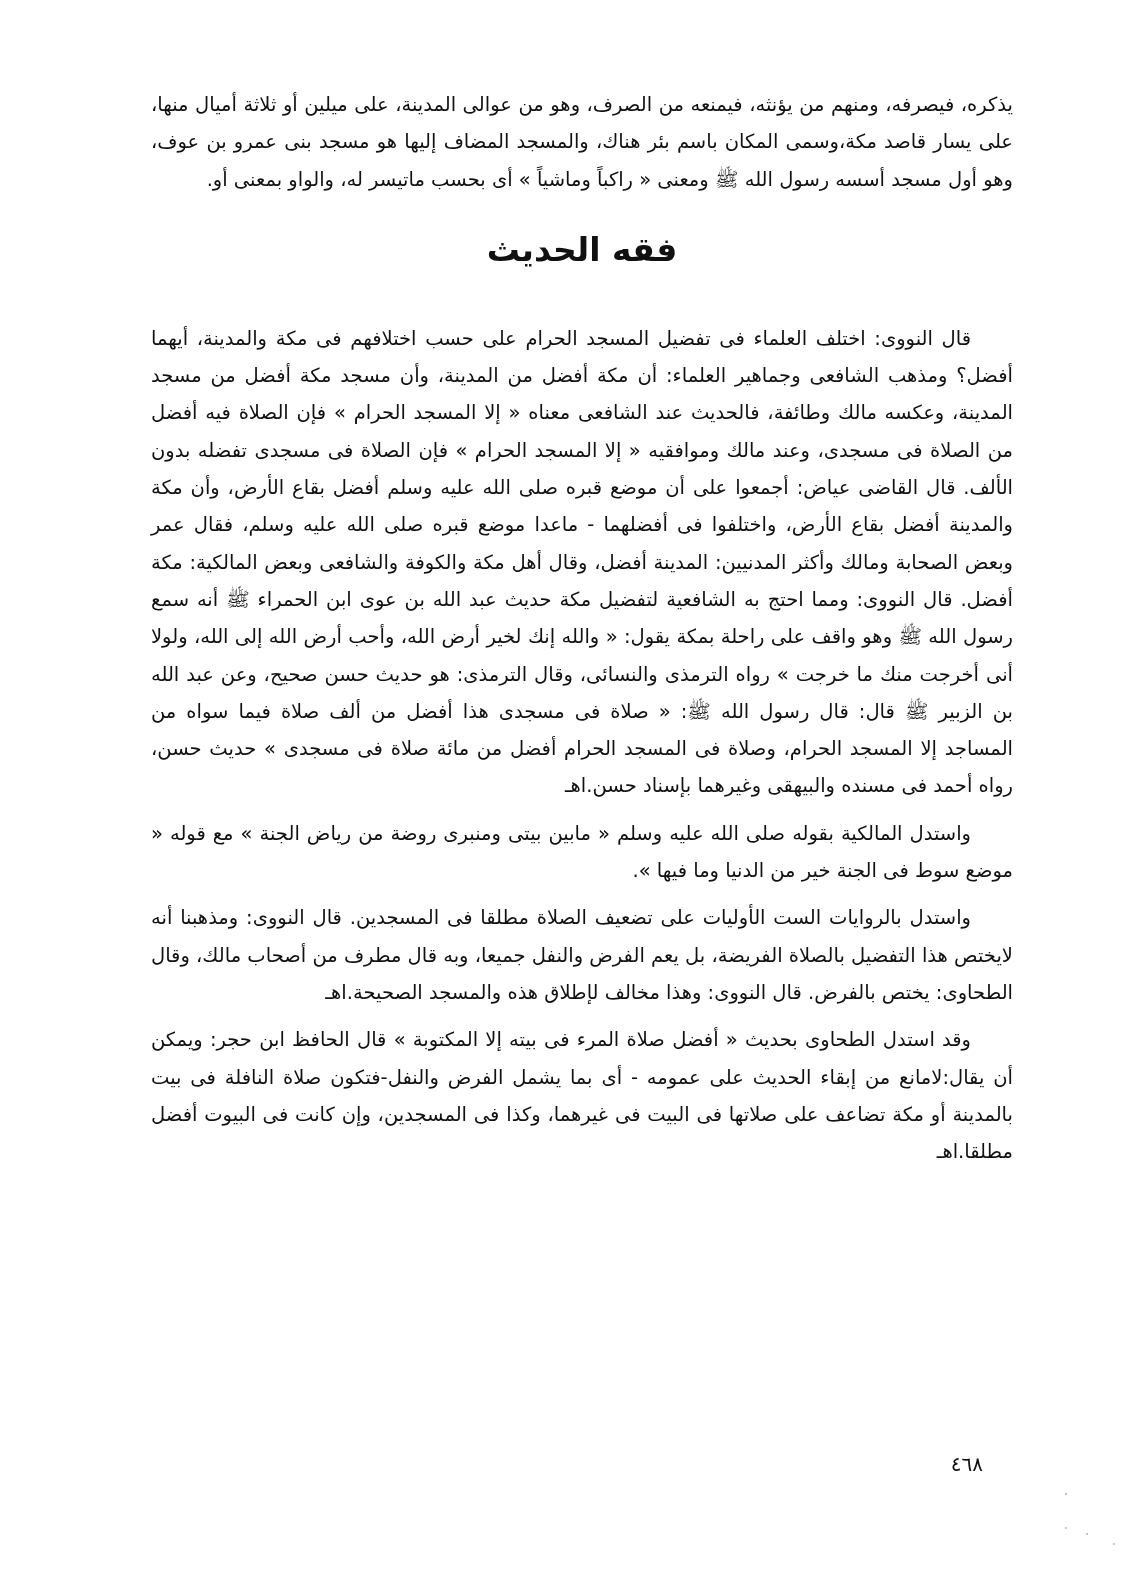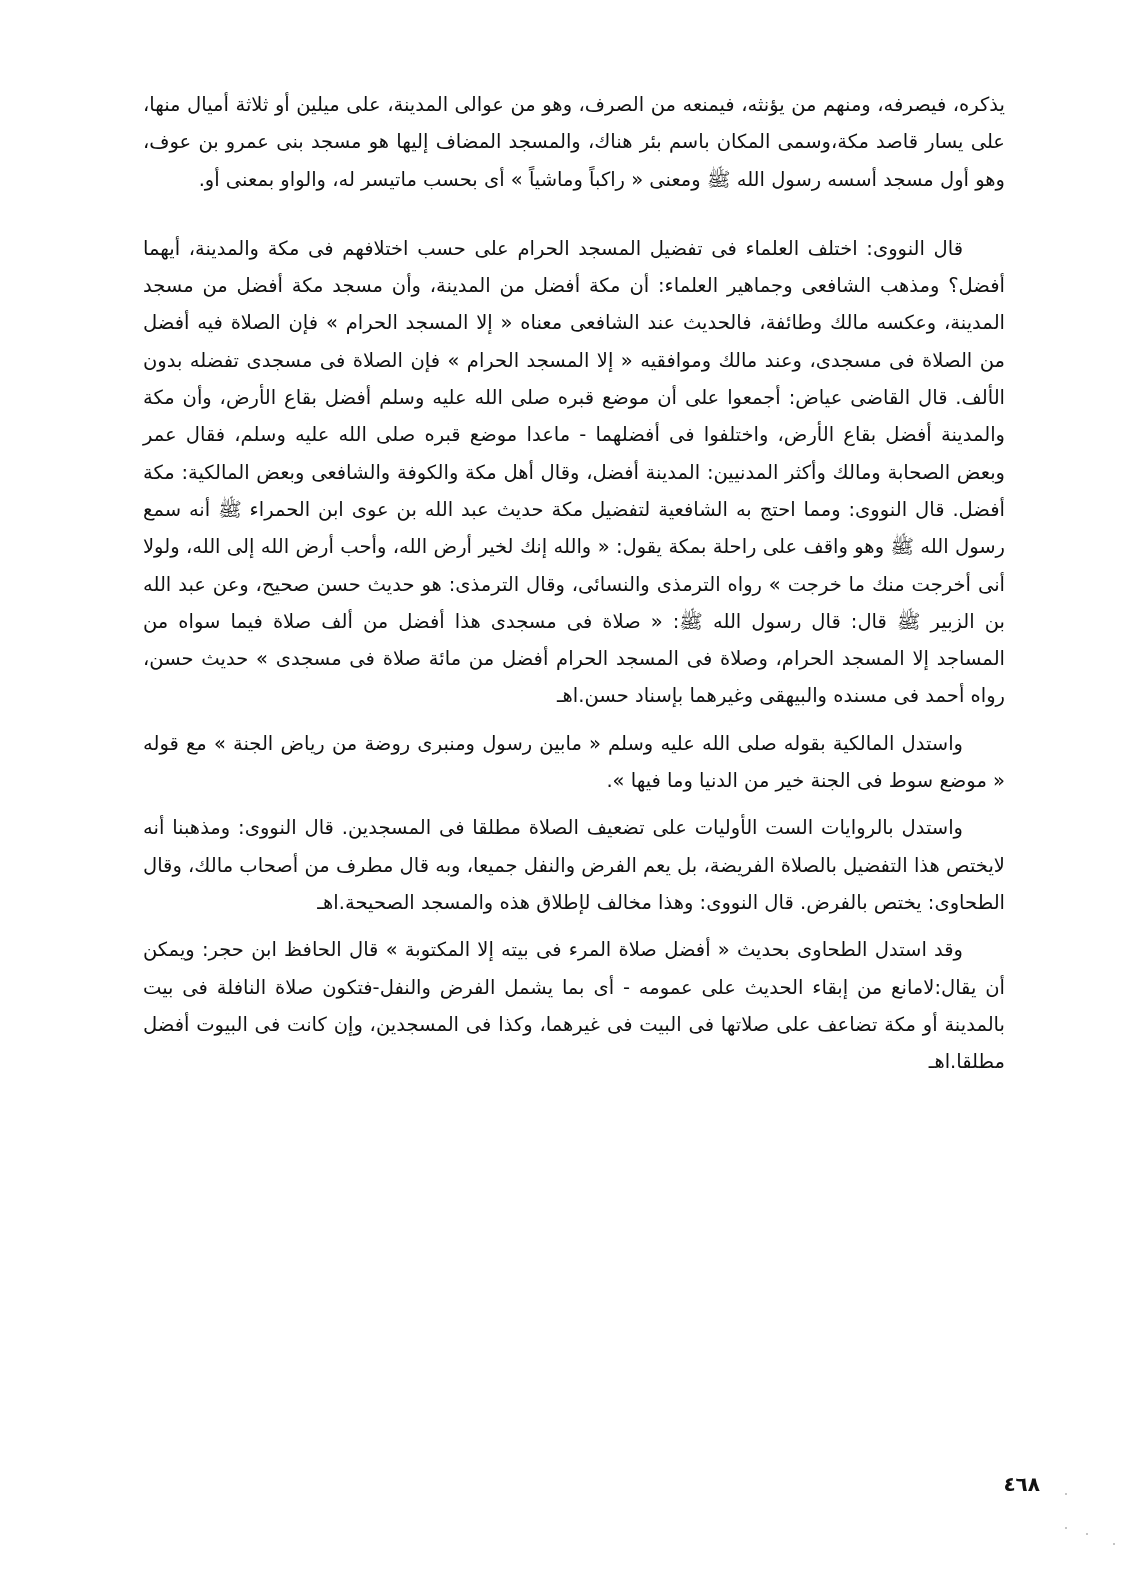--- a/index.html
+++ b/index.html
@@ -10,21 +10,21 @@
     body {
       width: 1137px;
       height: 1577px;
       position: relative;
       overflow: hidden;
       font-family: "DejaVu Sans", "Liberation Sans", sans-serif;
       color: #111111;
     }
     .page {
       position: absolute;
-      left: 143px;
+      left: 151px;
       top: 86px;
       width: 862px;
       direction: rtl;
     }
     .para {
       margin: 0;
       font-size: 19.5px;
       line-height: 37.3px;
       text-align: justify;
       text-align-last: right;
@@ -41,50 +41,50 @@
       text-align: center;
       font-size: 33px;
       font-weight: bold;
       line-height: 40px;
       letter-spacing: 0;
     }
     .gap-after-heading { height: 32px; }
     .gap-s { height: 10px; }
     .page-number {
       position: absolute;
-      left: 996px;
+      left: 939px;
       top: 1452px;
       width: 44px;
       text-align: right;
       font-size: 20px;
-      font-weight: bold;
+      font-weight: normal;
       direction: rtl;
       color: #111;
-      margin-top: 20px;
     }
     .speck {
       position: absolute;
       width: 2px;
       height: 2px;
       background: #b0b0b0;
       border-radius: 1px;
     }
   </style>
 </head>
 <body>
 
 <div class="page">
   <p class="para para-1">يذكره، فيصرفه، ومنهم من يؤنثه، فيمنعه من الصرف، وهو من عوالى المدينة، على ميلين أو ثلاثة أميال منها، على يسار قاصد مكة،وسمى المكان باسم بئر هناك، والمسجد المضاف إليها هو مسجد بنى عمرو بن عوف، وهو أول مسجد أسسه رسول الله ﷺ ومعنى « راكباً وماشياً » أى بحسب ماتيسر له، والواو بمعنى أو.</p>
 
+  <h2 class="heading">فقه الحديث</h2>
   <div class="gap-after-heading"></div>
 
   <p class="para indent">قال النووى: اختلف العلماء فى تفضيل المسجد الحرام على حسب اختلافهم فى مكة والمدينة، أيهما أفضل؟ ومذهب الشافعى وجماهير العلماء: أن مكة أفضل من المدينة، وأن مسجد مكة أفضل من مسجد المدينة، وعكسه مالك وطائفة، فالحديث عند الشافعى معناه « إلا المسجد الحرام » فإن الصلاة فيه أفضل من الصلاة فى مسجدى، وعند مالك وموافقيه « إلا المسجد الحرام » فإن الصلاة فى مسجدى تفضله بدون الألف. قال القاضى عياض: أجمعوا على أن موضع قبره صلى الله عليه وسلم أفضل بقاع الأرض، وأن مكة والمدينة أفضل بقاع الأرض، واختلفوا فى أفضلهما - ماعدا موضع قبره صلى الله عليه وسلم، فقال عمر وبعض الصحابة ومالك وأكثر المدنيين: المدينة أفضل، وقال أهل مكة والكوفة والشافعى وبعض المالكية: مكة أفضل. قال النووى: ومما احتج به الشافعية لتفضيل مكة حديث عبد الله بن عوى ابن الحمراء ﷺ أنه سمع رسول الله ﷺ وهو واقف على راحلة بمكة يقول: « والله إنك لخير أرض الله، وأحب أرض الله إلى الله، ولولا أنى أخرجت منك ما خرجت » رواه الترمذى والنسائى، وقال الترمذى: هو حديث حسن صحيح، وعن عبد الله بن الزبير ﷺ قال: قال رسول الله ﷺ: « صلاة فى مسجدى هذا أفضل من ألف صلاة فيما سواه من المساجد إلا المسجد الحرام، وصلاة فى المسجد الحرام أفضل من مائة صلاة فى مسجدى » حديث حسن، رواه أحمد فى مسنده والبيهقى وغيرهما بإسناد حسن.اهـ</p>
   <div class="gap-s"></div>
 
-  <p class="para indent">واستدل المالكية بقوله صلى الله عليه وسلم « مابين رسول ومنبرى روضة من رياض الجنة » مع قوله « موضع سوط فى الجنة خير من الدنيا وما فيها ».</p>
+  <p class="para indent">واستدل المالكية بقوله صلى الله عليه وسلم « مابين بيتى ومنبرى روضة من رياض الجنة » مع قوله « موضع سوط فى الجنة خير من الدنيا وما فيها ».</p>
   <div class="gap-s"></div>
 
   <p class="para indent">واستدل بالروايات الست الأوليات على تضعيف الصلاة مطلقا فى المسجدين. قال النووى: ومذهبنا أنه لايختص هذا التفضيل بالصلاة الفريضة، بل يعم الفرض والنفل جميعا، وبه قال مطرف من أصحاب مالك، وقال الطحاوى: يختص بالفرض. قال النووى: وهذا مخالف لإطلاق هذه والمسجد الصحيحة.اهـ</p>
   <div class="gap-s"></div>
 
   <p class="para indent">وقد استدل الطحاوى بحديث « أفضل صلاة المرء فى بيته إلا المكتوبة » قال الحافظ ابن حجر: ويمكن أن يقال:لامانع من إبقاء الحديث على عمومه - أى بما يشمل الفرض والنفل-فتكون صلاة النافلة فى بيت بالمدينة أو مكة تضاعف على صلاتها فى البيت فى غيرهما، وكذا فى المسجدين، وإن كانت فى البيوت أفضل مطلقا.اهـ</p>
 </div>
 
 <div class="page-number">٤٦٨</div>
 

